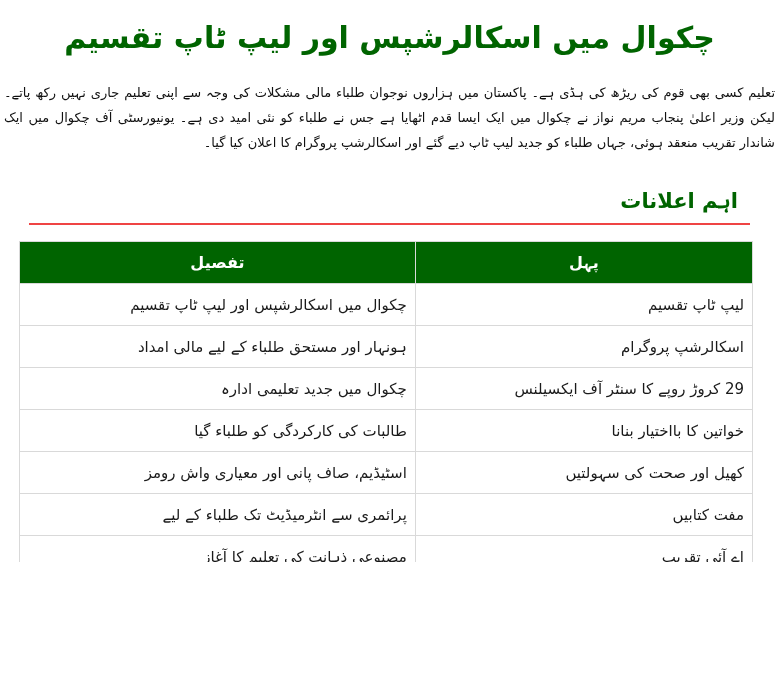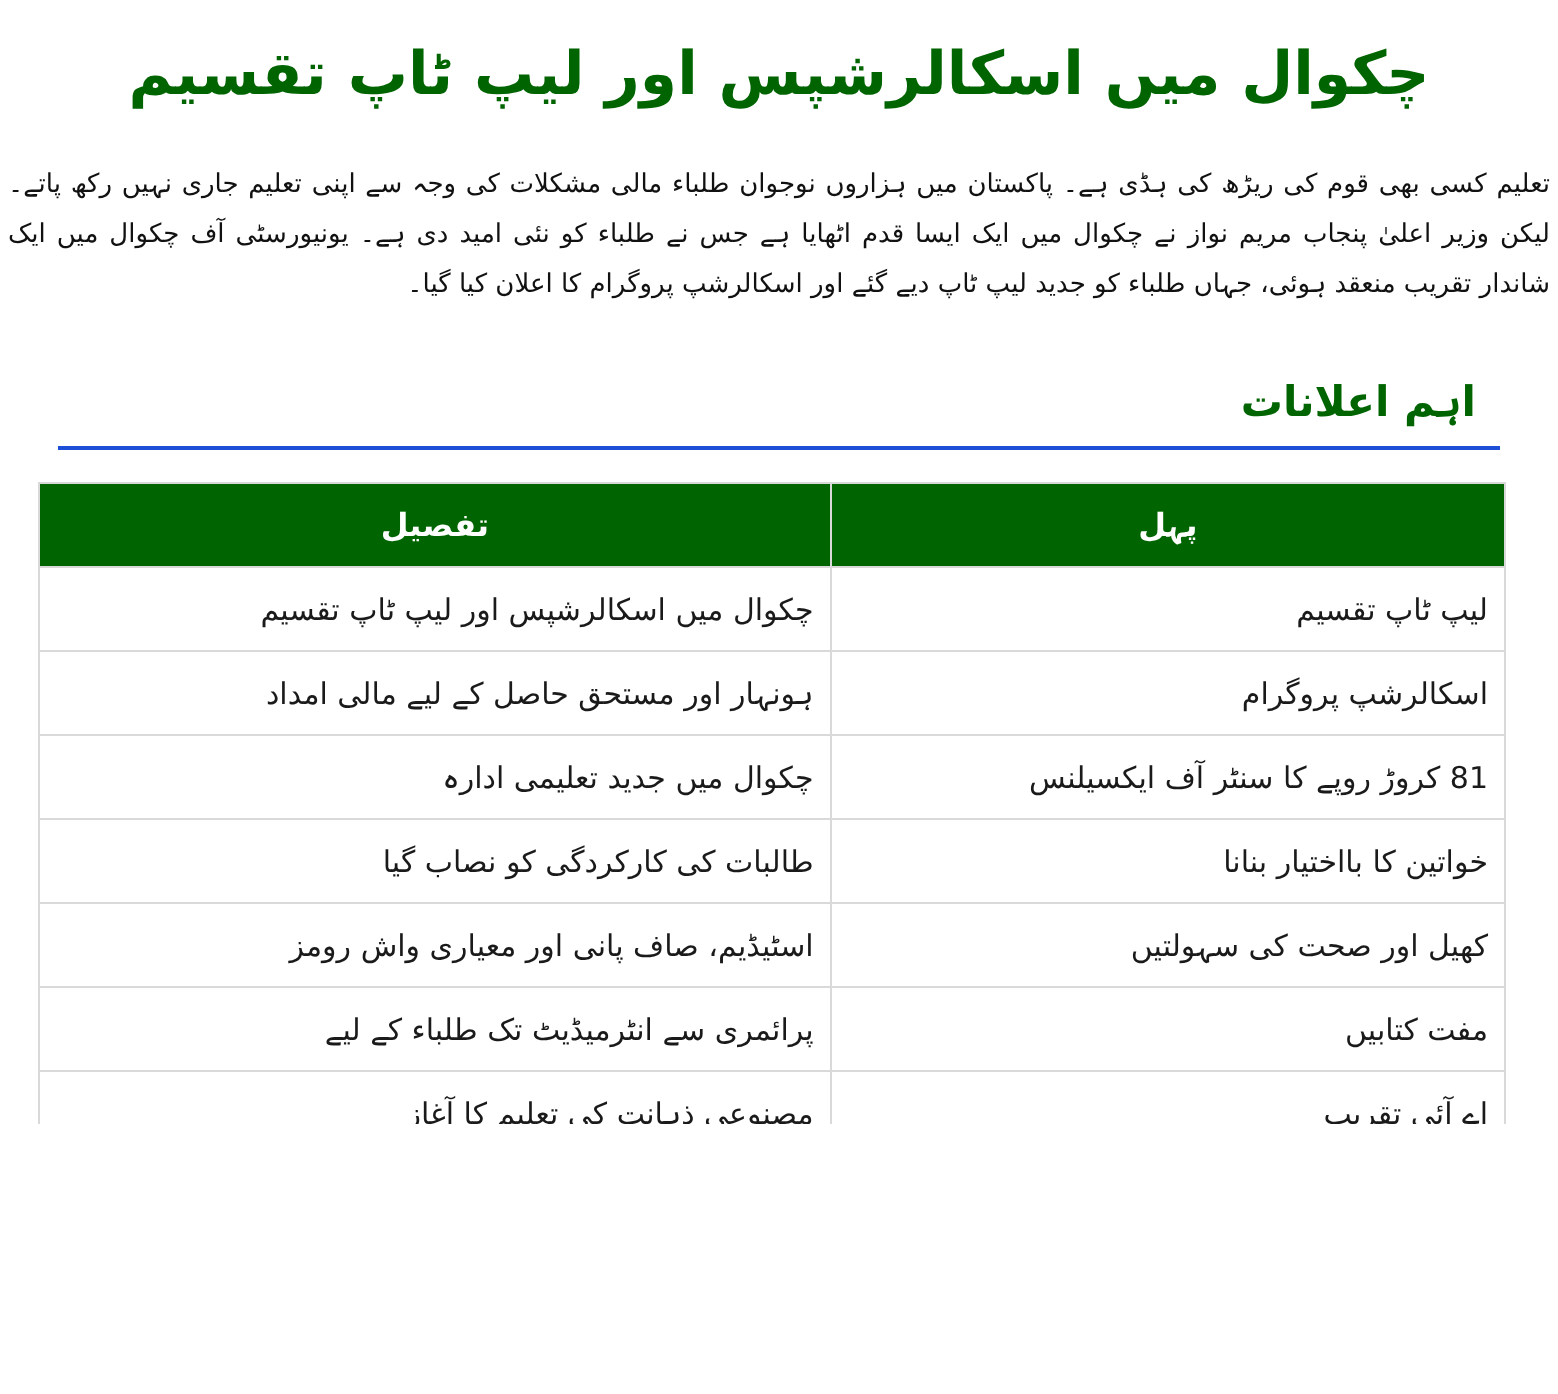--- a/index.html
+++ b/index.html
@@ -31,21 +31,21 @@
     text-align: justify;
     margin: 0 4px 16px 4px;
   }
   .section-heading {
     color: #006400;
     font-size: 21px;
     font-weight: bold;
     text-align: right;
     margin: 32px 29px 0 29px;
     padding: 0 12px 8px 0;
-    border-bottom: 2px solid #1d4ed8;
+    border-bottom: 2px solid #ef4444;
     line-height: 28px;
   }
   table.announcements {
     border-collapse: collapse;
     table-layout: fixed;
     width: 734px;
     margin: 16px 26px 0 19px;
     border: 1px solid #cfcfcf;
   }
   table.announcements th, table.announcements td {
@@ -94,29 +94,29 @@
         <th>تفصیل</th>
       </tr>
     </thead>
     <tbody>
       <tr>
         <td>لیپ ٹاپ تقسیم</td>
         <td>چکوال میں اسکالرشپس اور لیپ ٹاپ تقسیم</td>
       </tr>
       <tr>
         <td>اسکالرشپ پروگرام</td>
-        <td>ہونہار اور مستحق حاصل کے لیے مالی امداد</td>
+        <td>ہونہار اور مستحق طلباء کے لیے مالی امداد</td>
       </tr>
       <tr>
-        <td>81 کروڑ روپے کا سنٹر آف ایکسیلنس</td>
+        <td>29 کروڑ روپے کا سنٹر آف ایکسیلنس</td>
         <td>چکوال میں جدید تعلیمی ادارہ</td>
       </tr>
       <tr>
         <td>خواتین کا بااختیار بنانا</td>
-        <td>طالبات کی کارکردگی کو نصاب گیا</td>
+        <td>طالبات کی کارکردگی کو طلباء گیا</td>
       </tr>
       <tr>
         <td>کھیل اور صحت کی سہولتیں</td>
         <td>اسٹیڈیم، صاف پانی اور معیاری واش رومز</td>
       </tr>
       <tr>
         <td>مفت کتابیں</td>
         <td>پرائمری سے انٹرمیڈیٹ تک طلباء کے لیے</td>
       </tr>
       <tr>

